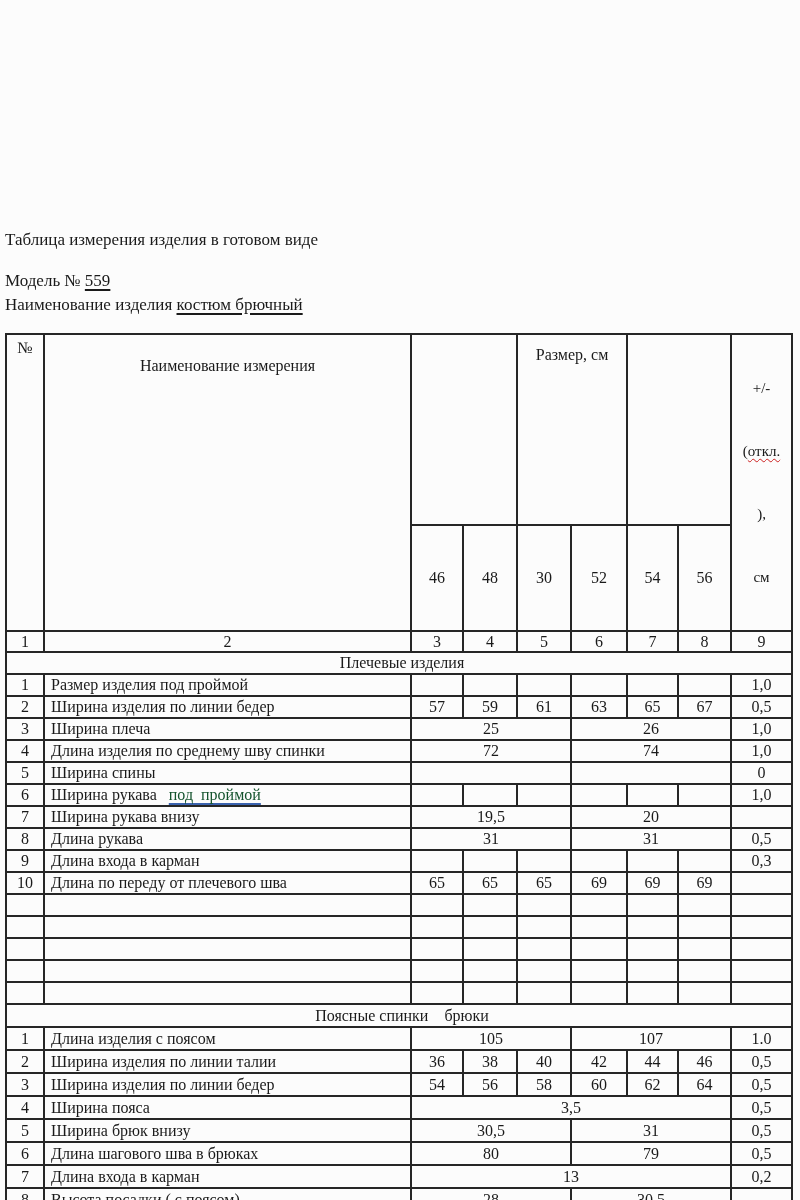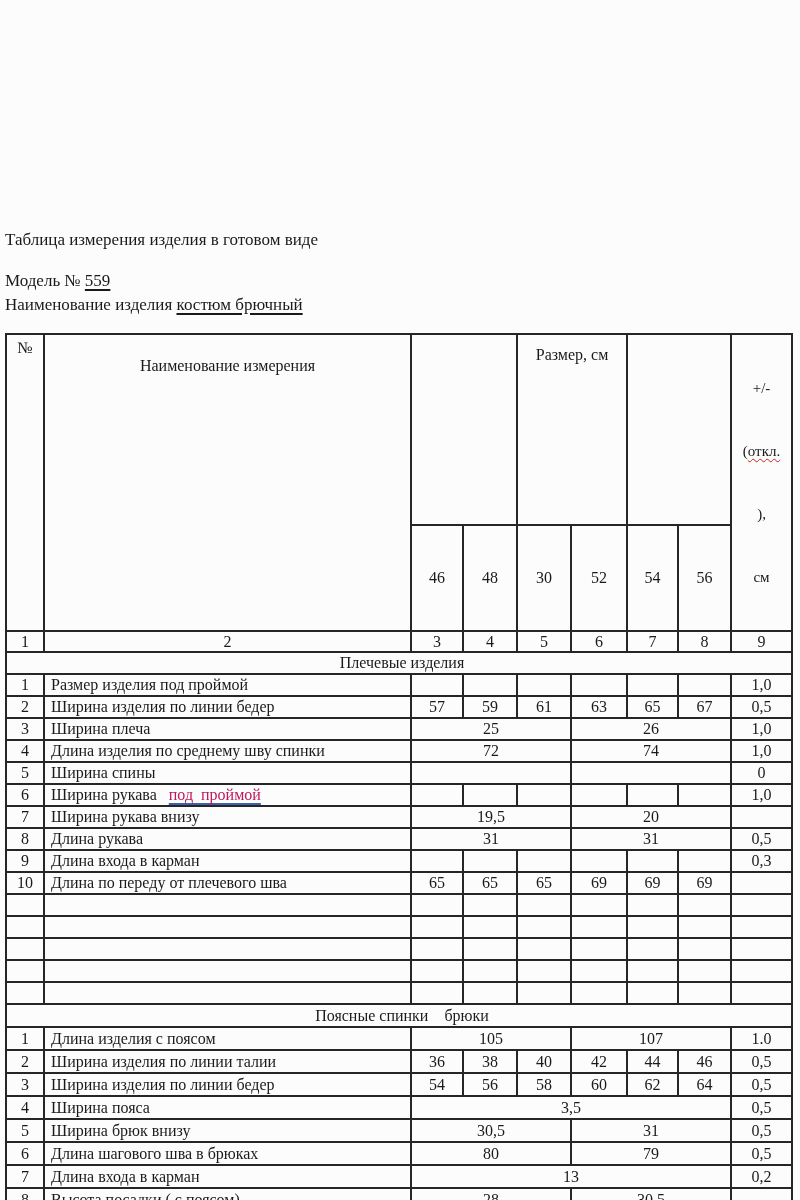--- a/index.html
+++ b/index.html
@@ -53,21 +53,21 @@
   td.c-name { text-align: left; padding-left: 6px; }
 
   .wavy-red {
     text-decoration: underline;
     text-decoration-style: wavy;
     text-decoration-color: #cc2121;
     text-decoration-thickness: 1px;
     text-underline-offset: 2px;
   }
   .np.blue-ul {
-    color: #be185d;
+    color: #14532d;
     text-decoration: underline;
     text-decoration-color: #3a62ae;
     text-decoration-thickness: 1.5px;
     text-underline-offset: 3px;
     text-align: center;
   }
   .np.wavy-blue {
     text-decoration: underline;
     text-decoration-style: wavy;
     text-decoration-color: #2e75b6;

